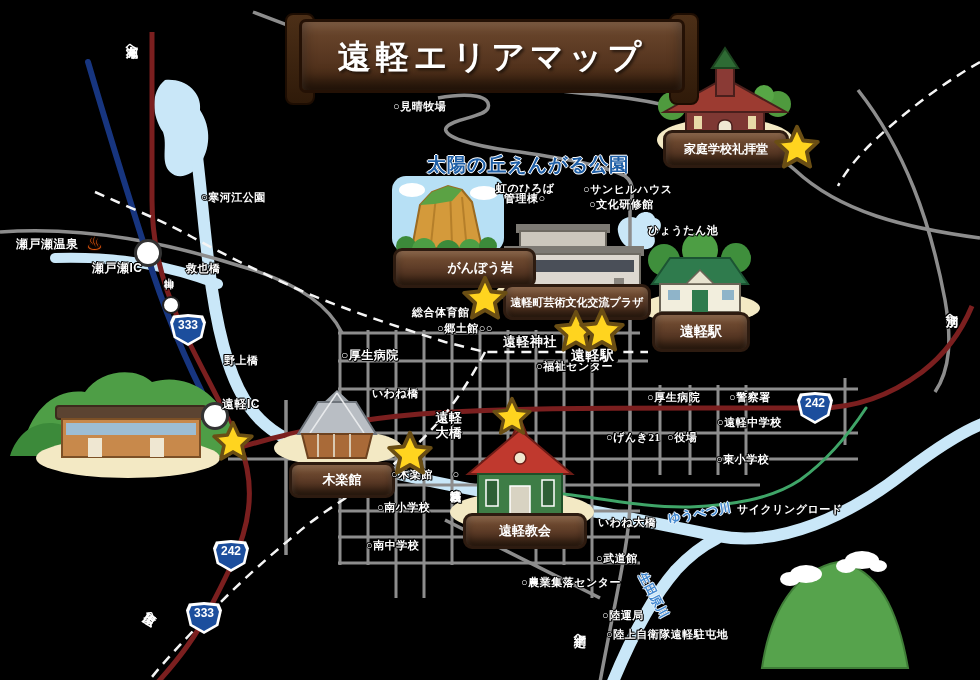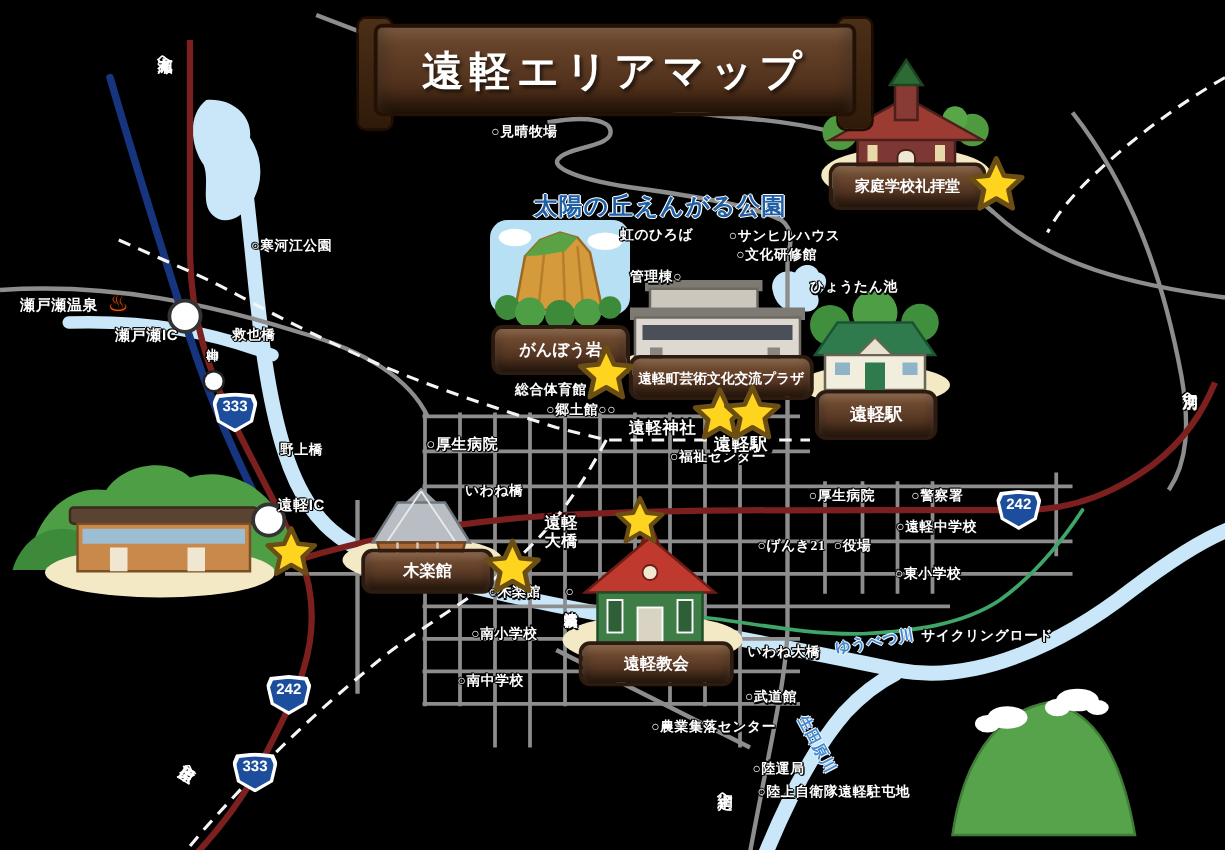--- a/index.html
+++ b/index.html
@@ -212,30 +212,30 @@
   <div class="endR"></div>
   <div class="scroll"></div>
   <div class="ttl">遠軽エリアマップ</div>
 </div>
 
 <div class="parkttl">太陽の丘えんがる公園</div>
 
 <div class="plq" style="left:663px;top:130px;width:120px;height:32px;font-size:12px;">
       <span>家庭学校礼拝堂</span>
     </div>
-<div class="plq" style="left:393px;top:260px;width:105px;height:34px;font-size:13px;">
+<div class="plq" style="left:393px;top:248px;width:105px;height:34px;font-size:13px;padding-left:32px;">
       <span>がんぼう岩</span>
     </div>
 <div class="plq" style="left:503px;top:284px;width:142px;height:30px;font-size:11px;">
       <span>遠軽町芸術文化交流プラザ</span>
     </div>
 <div class="plq" style="left:652px;top:312px;width:92px;height:34px;font-size:14px;">
       <span>遠軽駅</span>
     </div>
-<div class="plq" style="left:289px;top:439px;width:100px;height:30px;font-size:13px;">
+<div class="plq" style="left:289px;top:462px;width:100px;height:30px;font-size:13px;">
       <span>木楽館</span>
     </div>
 <div class="plq" style="left:463px;top:513px;width:118px;height:30px;font-size:13px;">
       <span>遠軽教会</span>
     </div>
 
 <div class="shield" style="left:170px;top:314px;">
       <div class="out">
         <div class="inn">
           <span class="num">333</span>
@@ -266,21 +266,21 @@
 
 <div class="icdot" style="left:134px;top:239px;"></div>
 <div class="icdot" style="left:201px;top:402px;"></div>
 <div class="smalldot" style="left:162px;top:296px;"></div>
 
 <div class="onsen" style="left:86px;top:232px;">♨</div>
 
 <div class="lbl" style="left:393px;top:100px;">○見晴牧場</div>
 <div class="lbl" style="left:201px;top:191px;">○寒河江公園</div>
 <div class="lbl" style="left:496px;top:182px;">虹のひろば</div>
-<div class="lbl" style="left:504px;top:216px;">管理棟○</div>
+<div class="lbl" style="left:504px;top:192px;">管理棟○</div>
 <div class="lbl" style="left:583px;top:183px;">○サンヒルハウス</div>
 <div class="lbl" style="left:589px;top:198px;">○文化研修館</div>
 <div class="lbl" style="left:648px;top:224px;">ひょうたん池</div>
 <div class="lbl" style="left:412px;top:306px;">総合体育館</div>
 <div class="lbl" style="left:437px;top:322px;">○郷土館○○</div>
 <div class="lbl sz13" style="left:503px;top:334px;">遠軽神社</div>
 <div class="lbl sz12" style="left:341px;top:348px;">○厚生病院</div>
 <div class="lbl" style="left:536px;top:360px;">○福祉センター</div>
 <div class="lbl" style="left:647px;top:391px;">○厚生病院</div>
 <div class="lbl" style="left:717px;top:391px;margin-left:12px;">○警察署</div>

